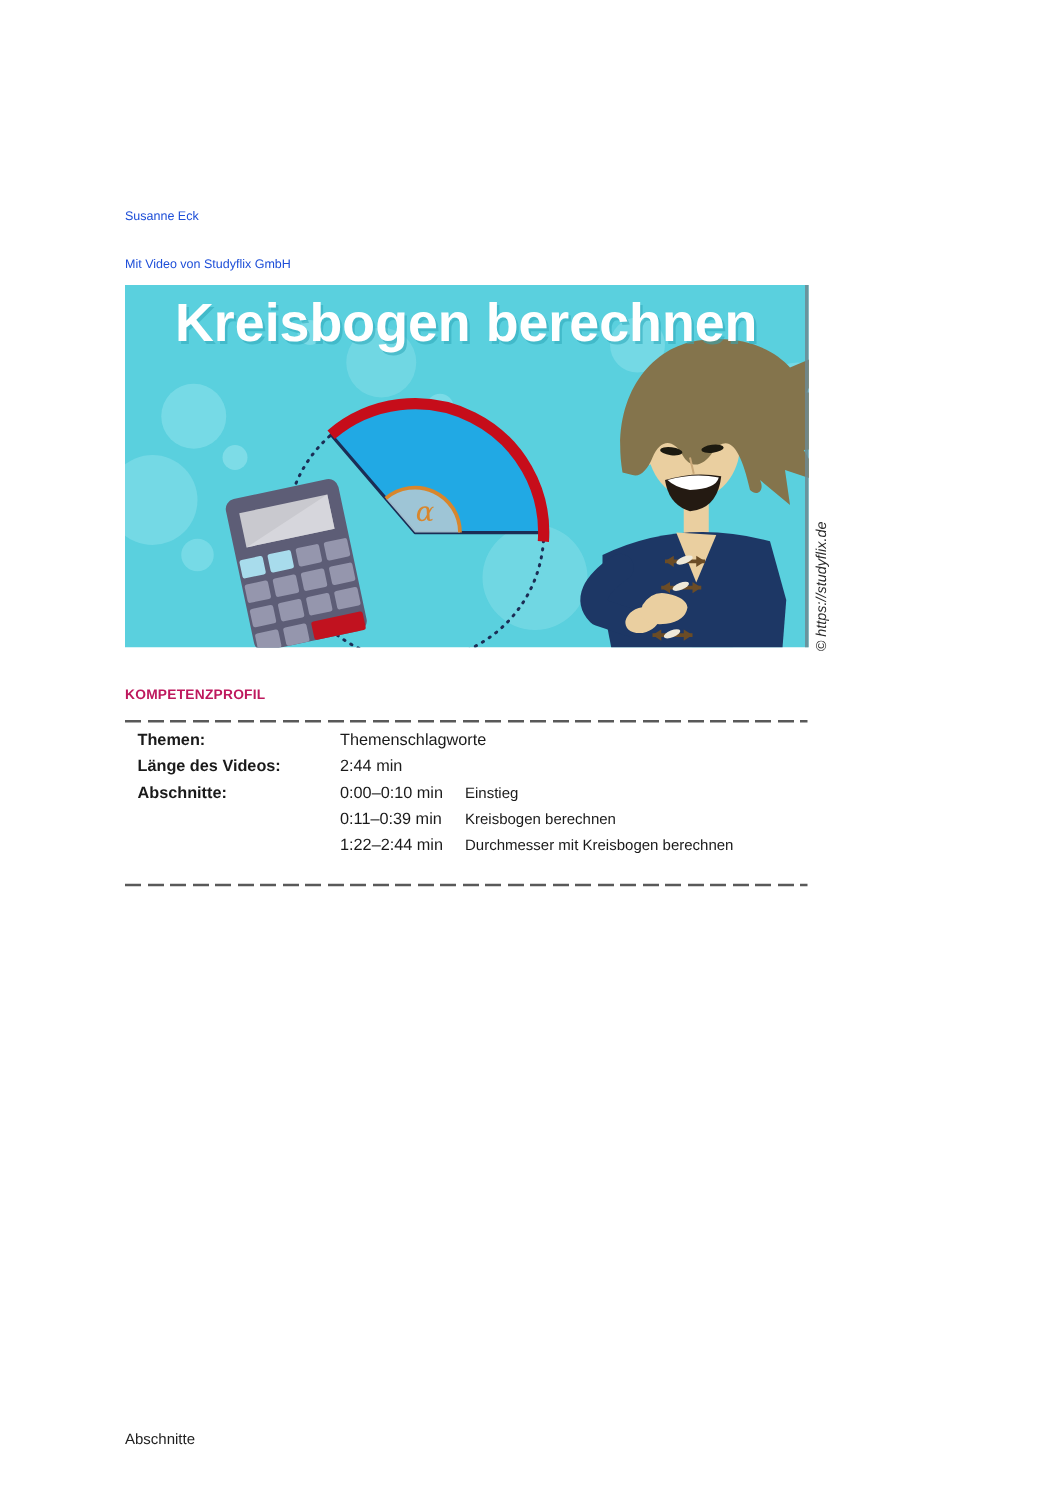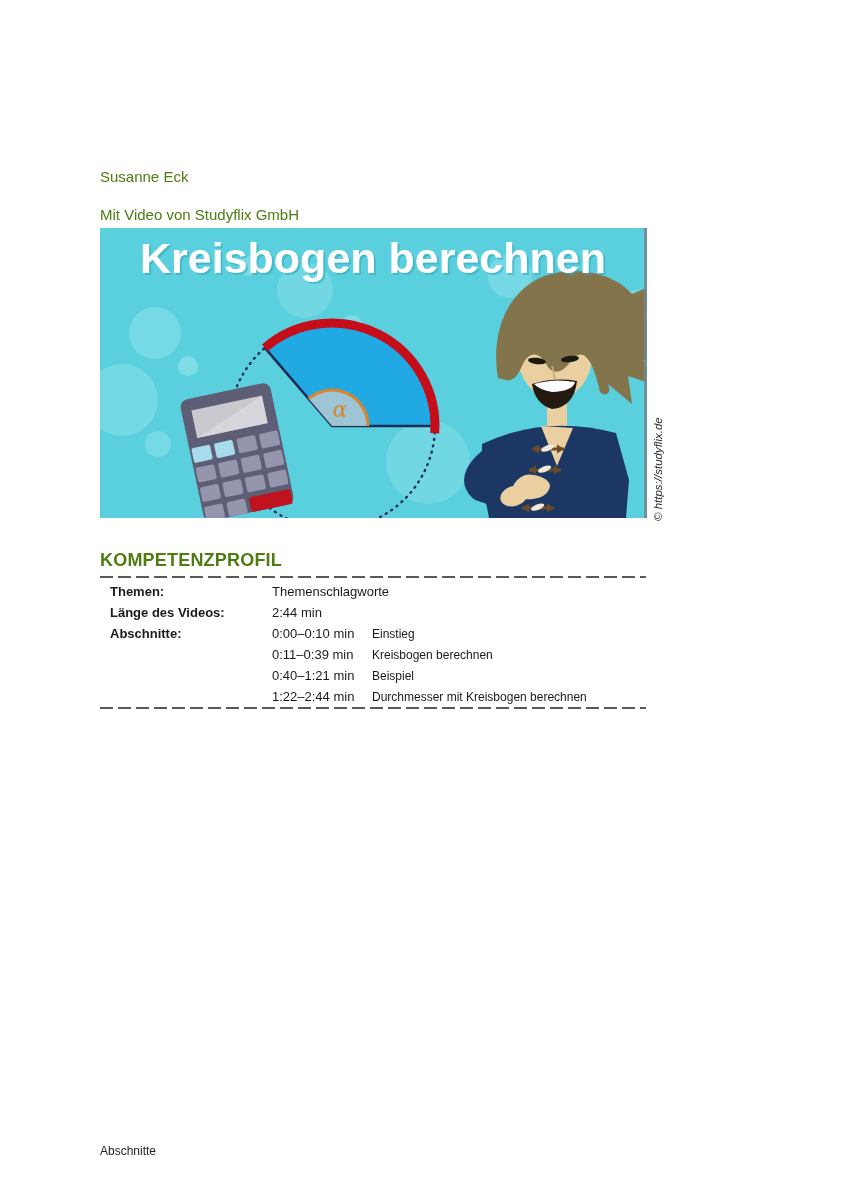--- a/index.html
+++ b/index.html
@@ -4,33 +4,33 @@
 <style>
   html,body{margin:0;padding:0;background:#fff;}
   .page{
     position:relative;width:848px;height:1200px;background:#ffffff;overflow:hidden;
     font-family:"Liberation Sans", sans-serif;color:#1a1a1a;
   }
   .doc-title{
     position:absolute;left:100px;top:122px;margin:0;
     font-size:22.5px;font-weight:bold;letter-spacing:-0.2px;color:#000;
   }
-  .author-line{position:absolute;left:100px;font-size:15px;color:#4d7c0f;}
+  .author-line{position:absolute;left:100px;font-size:10px;color:#1d4ed8;}
   .author-line.a1{top:168px;}
   .author-line.a2{top:206px;}
   .thumb{position:absolute;left:100px;top:228px;width:547px;height:290px;}
   .thumb svg{display:block;}
   .copyright{
     position:absolute;left:652px;top:521px;transform-origin:0 0;transform:rotate(-90deg);
     white-space:nowrap;font-style:italic;font-size:11.5px;color:#2a2a2a;
     font-family:"Liberation Sans", sans-serif;
   }
   .profile-heading{
     position:absolute;left:100px;top:550px;margin:0;
-    font-size:18px;font-weight:bold;color:#4d7c0f;letter-spacing:0.2px;
+    font-size:11px;font-weight:bold;color:#be185d;letter-spacing:0.2px;
   }
   .dash-rule{
     position:absolute;left:100px;width:546px;height:2px;
     background:repeating-linear-gradient(90deg,#595959 0 13px,transparent 13px 18px);
   }
   .rule-top{top:576px;}
   .rule-bottom{top:707px;}
   .profile-table{position:absolute;left:100px;top:581px;width:546px;}
   .p-row{
     display:grid;grid-template-columns:162px 100px 1fr;
@@ -187,25 +187,20 @@
       <span class="p-time">0:00–0:10 min</span>
       <span class="p-value">Einstieg</span>
     </div>
     <div class="p-row">
       <span class="p-label"></span>
       <span class="p-time">0:11–0:39 min</span>
       <span class="p-value">Kreisbogen berechnen</span>
     </div>
     <div class="p-row">
       <span class="p-label"></span>
-      <span class="p-time">0:40–1:21 min</span>
-      <span class="p-value">Beispiel</span>
-    </div>
-    <div class="p-row">
-      <span class="p-label"></span>
       <span class="p-time">1:22–2:44 min</span>
       <span class="p-value">Durchmesser mit Kreisbogen berechnen</span>
     </div>
   </div>
   <div class="dash-rule rule-bottom"></div>
 
   <div class="footer-text">Abschnitte</div>
 </div>
 
 </body></html>

